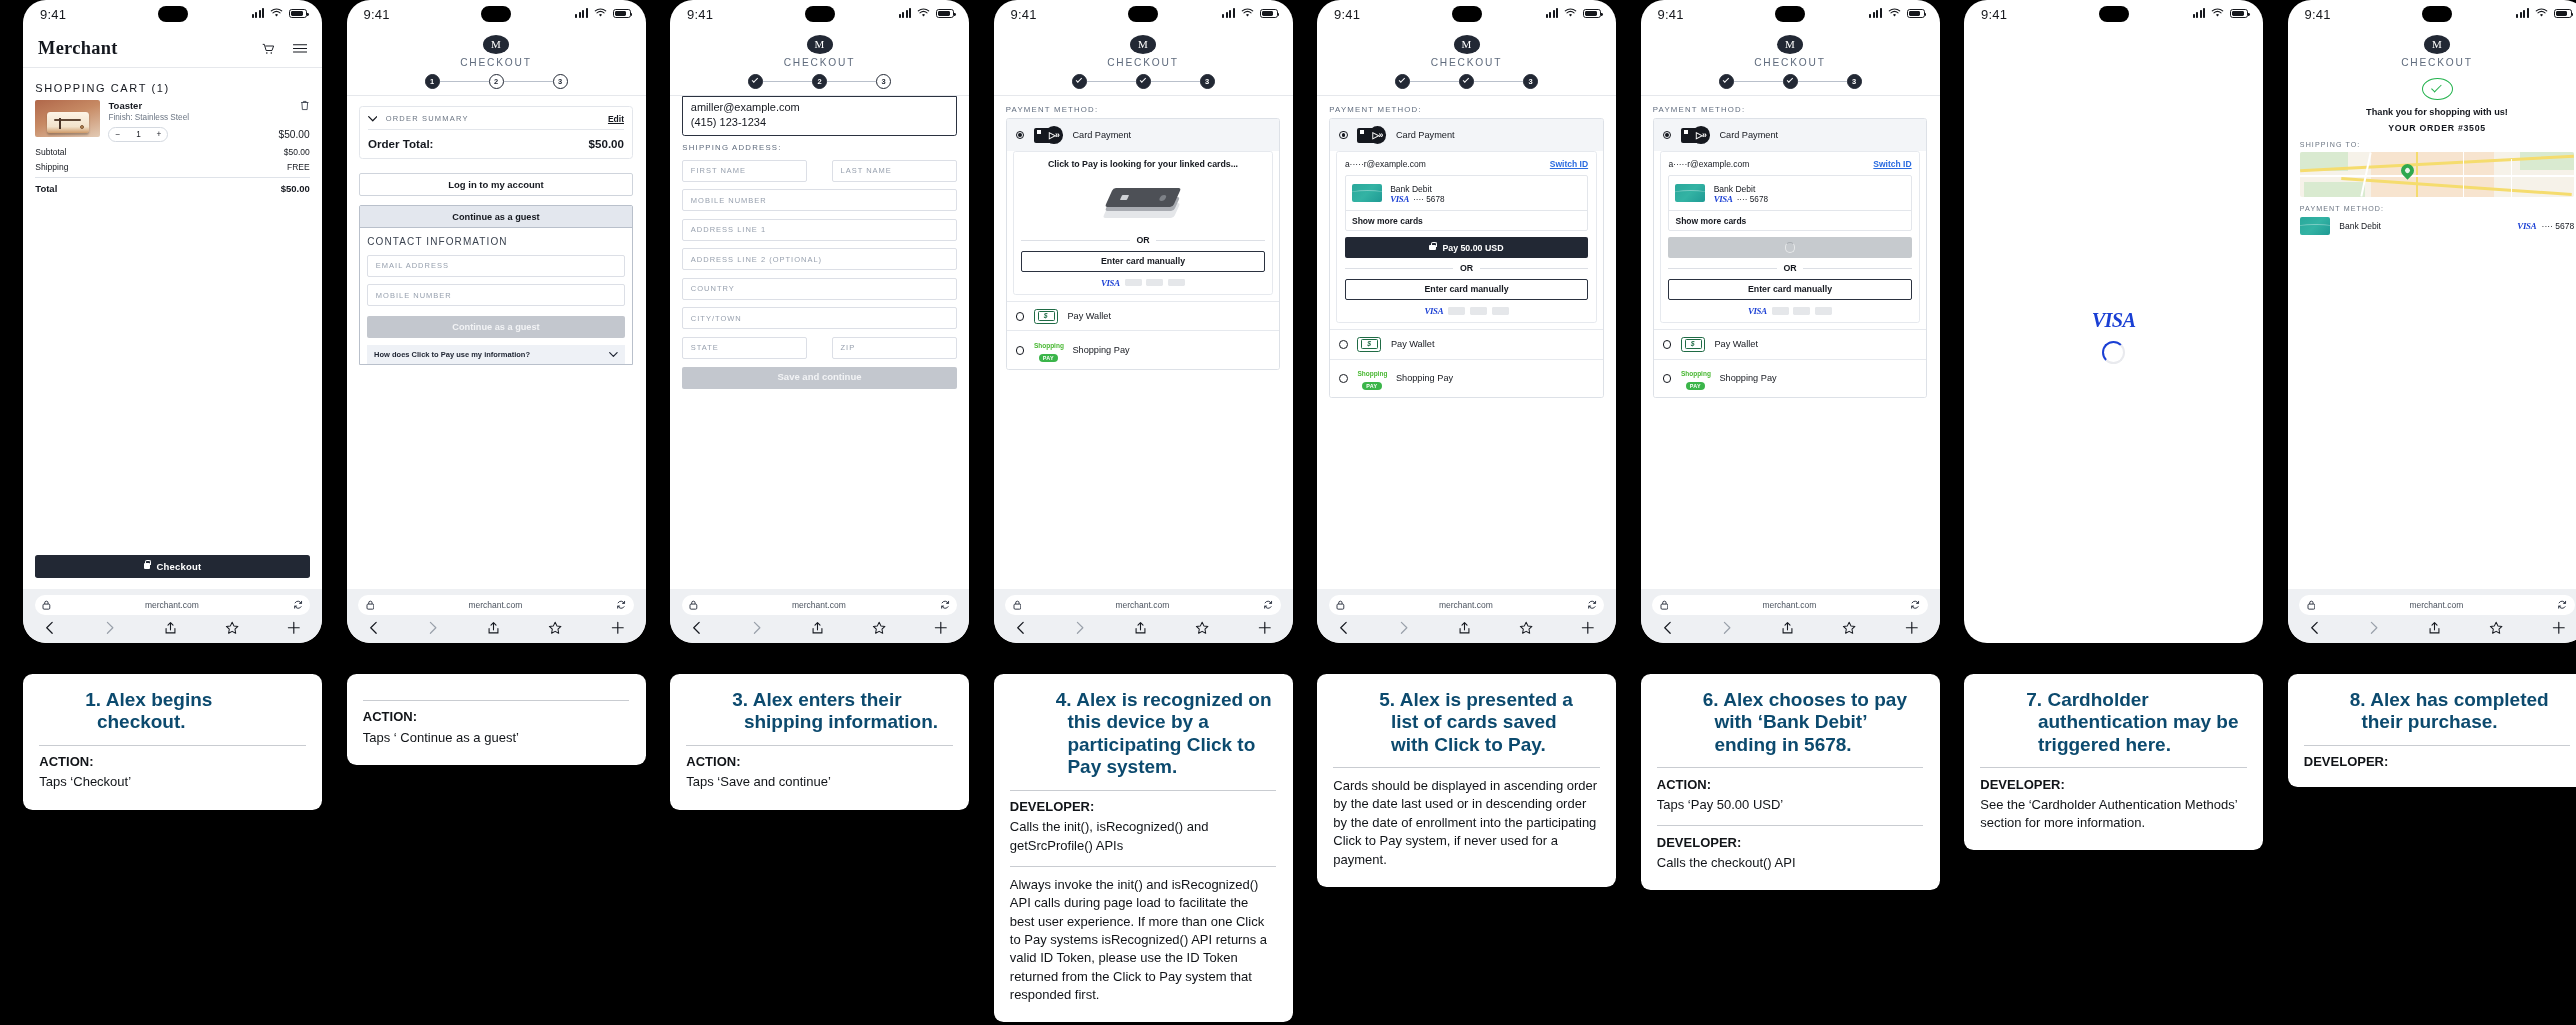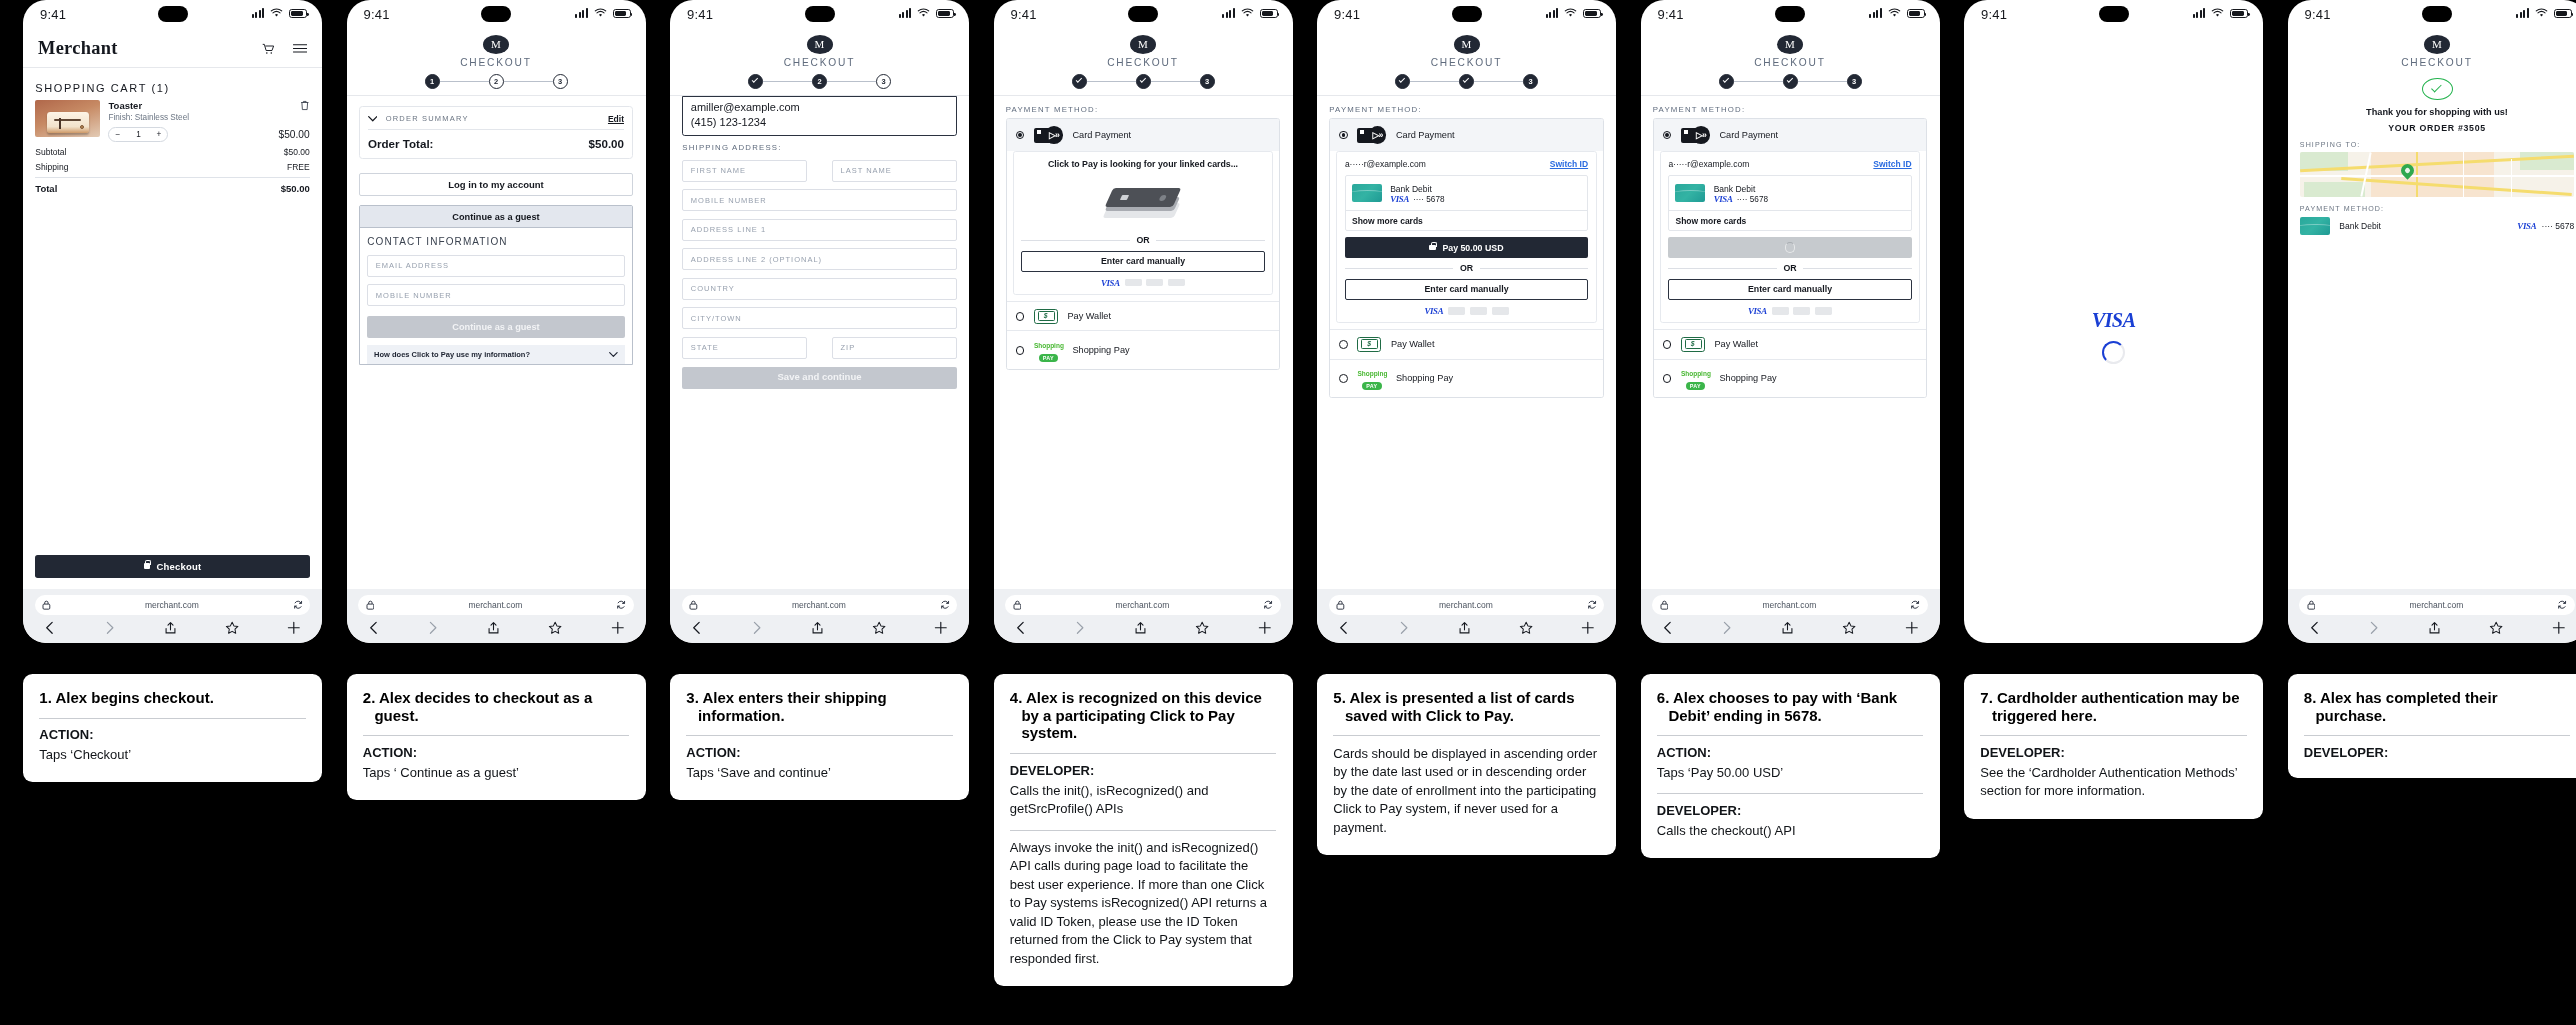--- a/index.html
+++ b/index.html
@@ -222,22 +222,22 @@
   
   .chrome { flex: 0 0 auto; background:#eef0f3; padding: 6.1px 11.6px 8.2px; border-radius: 0 0 23px 23px; }
   .urlbar { height: 20.4px; background:#fff; border-radius:10px; display:flex; align-items:center; padding: 0 7.5px; }
   .urlbar .u { flex:1 1 auto; text-align:center; font-size: 8.5px; color:#4b535f; }
   .navrow { display:flex; align-items:center; justify-content:space-between; padding: 6.1px 9.5px 0; }
 
   
   .cards { position:absolute; left:0; top: 674px; width: 2576px; height: 352px;
            display:flex; gap: 24.5px; padding-left: 23px; align-items: flex-start; }
   .ccard { width: 299px; flex: 0 0 299px; background:#fff; border-radius: 9.5px; padding: 15px 16.3px 17.7px; }
-  .ccard h3 { font-size: 15px; font-weight: 700; color:#000000; line-height: 1.18;
-              text-indent: -11.6px; padding-left: 11.6px; }
+  .ccard h3 { font-size: 19px; font-weight: 700; color:#0c4a6e; line-height: 1.18;
+              text-indent: -11.6px; padding-left: 11.6px; margin-left: 46px; }
   .crule { height: 0.7px; background:#c9ccd1; margin: 11px 0 8.8px; }
   .clab { font-size: 13px; font-weight: 700; color:#111418; }
   .ctxt { font-size: 13px; color:#111418; line-height: 1.42; margin-top: 4.1px; }
 </style>
 </head>
 <body>
 
 <div class="stage">
 
   <div class="phones">
@@ -1097,21 +1097,20 @@
   <div class="cards">
 
     <div class="ccard">
       <h3>1. Alex begins checkout.</h3>
       <div class="crule"></div>
       <div class="clab">ACTION:</div>
       <div class="ctxt">Taps ‘Checkout’</div>
     </div>
 
     <div class="ccard">
-      <h3>2. Alex decides to checkout as a guest.</h3>
       <div class="crule"></div>
       <div class="clab">ACTION:</div>
       <div class="ctxt">Taps ‘ Continue as a guest’</div>
     </div>
 
     <div class="ccard">
       <h3>3. Alex enters their shipping information.</h3>
       <div class="crule"></div>
       <div class="clab">ACTION:</div>
       <div class="ctxt">Taps ‘Save and continue’</div>

